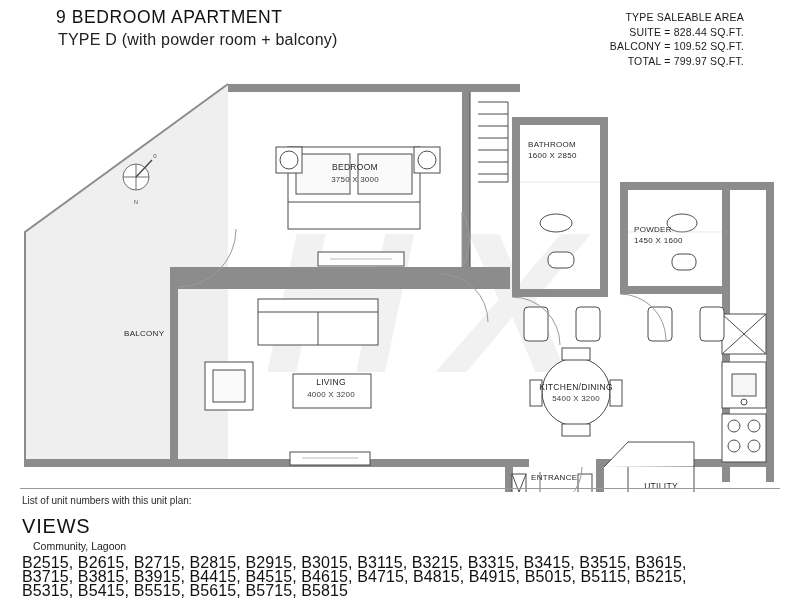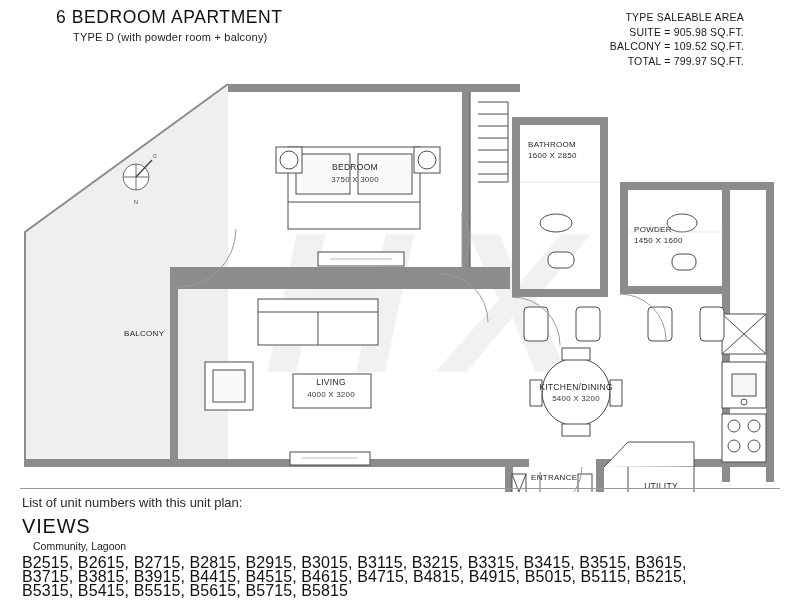--- a/index.html
+++ b/index.html
@@ -30,25 +30,24 @@
   }
   #plan-title {
     font-size: 17.5px;
     letter-spacing: 0.6px;
     font-weight: normal;
     color: #111;
     margin: 0;
     line-height: 22px;
   }
   #plan-subtitle {
-    font-size: 11px;
+    font-size: 16px;
     color: #222;
     margin: 3px 0 0 2px;
     letter-spacing: 0.2px;
-    text-align: center;
   }
   #area-block {
     position: absolute;
     right: 56px;
     top: 10px;
     text-align: right;
     font-size: 10.5px;
     line-height: 14.5px;
     letter-spacing: 0.2px;
     color: #1a1a1a;
@@ -76,21 +75,21 @@
     position: absolute;
     left: 20px;
     top: 0;
     width: 760px;
     border-top: 1px solid #9a9a9a;
   }
   #unit-list-label {
     position: absolute;
     left: 22px;
     top: 7px;
-    font-size: 13px;
+    font-size: 10px;
     color: #2a2a2a;
   }
   #views-heading {
     position: absolute;
     left: 22px;
     top: 27px;
     font-size: 20px;
     letter-spacing: 0.8px;
     color: #111;
   }
@@ -143,26 +142,26 @@
     font-size: 6px;
     fill: #555;
     text-anchor: middle;
   }
 </style>
 </head>
 <body>
 
 <div id="header">
   <div id="title-block">
-    <div id="plan-title">6 BEDROOM APARTMENT</div>
+    <div id="plan-title">9 BEDROOM APARTMENT</div>
     <div id="plan-subtitle">TYPE D (with powder room + balcony)</div>
   </div>
   <div id="area-block">
     <div>TYPE SALEABLE AREA</div>
-    <div>SUITE = 905.98 SQ.FT.</div>
+    <div>SUITE = 828.44 SQ.FT.</div>
     <div>BALCONY = 109.52 SQ.FT.</div>
     <div>TOTAL = 799.97 SQ.FT.</div>
   </div>
 </div>
 
 <div id="plan">
 <svg width="800" height="430" viewBox="0 0 800 430" xmlns="http://www.w3.org/2000/svg">
 
   <g opacity="1">
     <text class="wm" x="150" y="310" font-family="Liberation Sans, sans-serif" font-size="200" font-weight="bold" transform="skewX(-12)">A</text>

